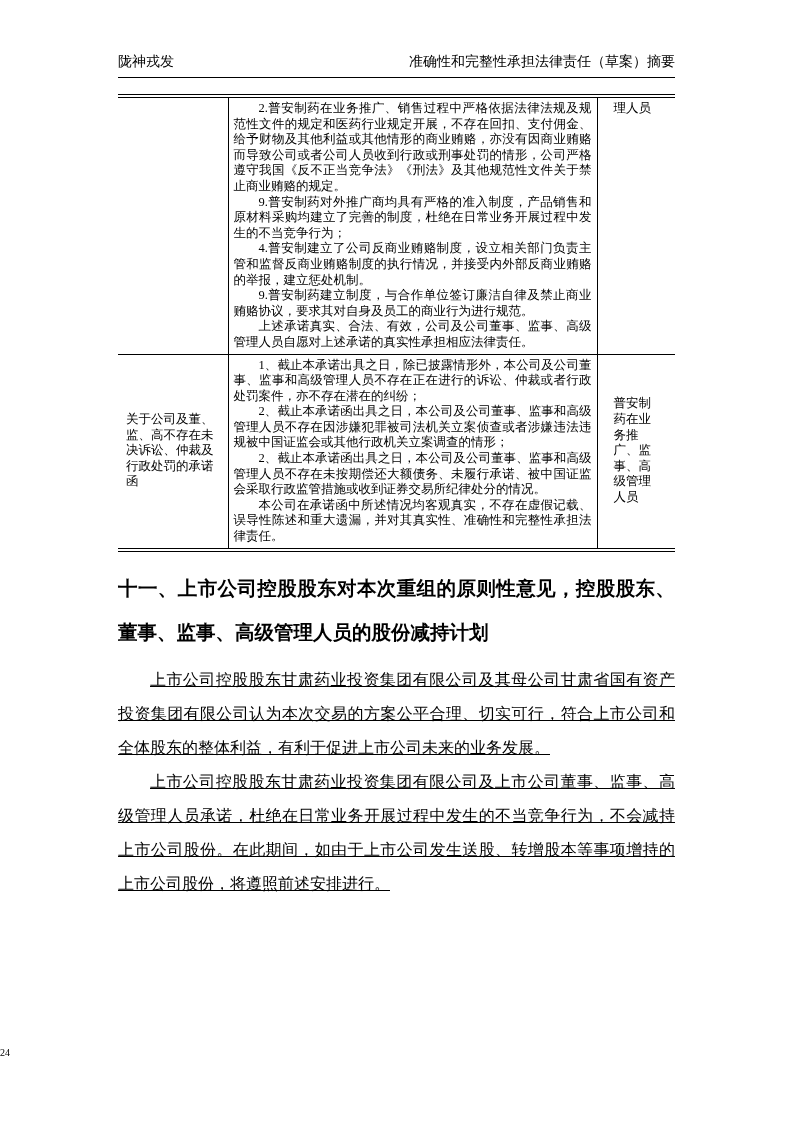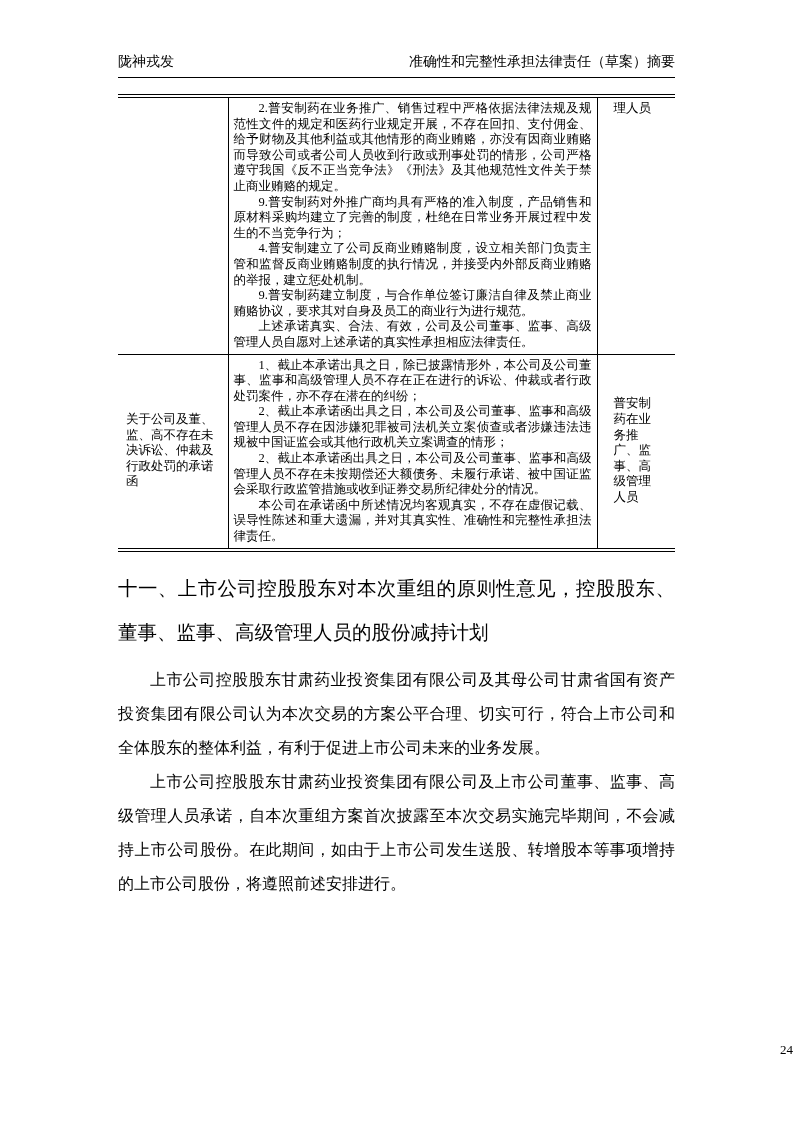--- a/index.html
+++ b/index.html
@@ -62,40 +62,41 @@
   }
   td.cell-party { padding: 3px 16px; }
   td.cell-party.v-top { vertical-align: top; }
   td.cell-party.v-mid { vertical-align: middle; }
 
   
   h2.section-heading {
     margin-top: 14px;
     margin-bottom: 9px;
     font-family: "Liberation Sans", "DejaVu Sans", sans-serif;
-    font-weight: 400;
+    font-weight: 700;
     font-size: 19.5px;
     line-height: 44px;
     text-align: justify;
   }
   .body-text p {
     font-size: 16px;
     line-height: 34px;
     text-indent: 2em;
     text-align: justify;
+    text-decoration: underline;
   }
 
   
   .doc-footer {
     position: absolute;
     left: 0;
     right: 0;
     bottom: 64px;
-    text-align: right;
-    font-size: 13px;
+    text-align: left;
+    font-size: 10px;
     font-family: Liberation Serif, serif;
   }
 </style>
 </head>
 <body>
 
 <div class="page">
   <div class="content">
 
     <div class="doc-header">
@@ -143,21 +144,21 @@
       </tbody>
     </table>
 
     <h2 class="section-heading">十一、上市公司控股股东对本次重组的原则性意见，控股股东、董事、监事、高级管理人员的股份减持计划</h2>
 
     <div class="body-text">
 
         <p>上市公司控股股东甘肃药业投资集团有限公司及其母公司甘肃省国有资产投资集团有限公司认为本次交易的方案公平合理、切实可行，符合上市公司和全体股东的整体利益，有利于促进上市公司未来的业务发展。</p>
 
 
-        <p>上市公司控股股东甘肃药业投资集团有限公司及上市公司董事、监事、高级管理人员承诺，自本次重组方案首次披露至本次交易实施完毕期间，不会减持上市公司股份。在此期间，如由于上市公司发生送股、转增股本等事项增持的上市公司股份，将遵照前述安排进行。</p>
+        <p>上市公司控股股东甘肃药业投资集团有限公司及上市公司董事、监事、高级管理人员承诺，杜绝在日常业务开展过程中发生的不当竞争行为，不会减持上市公司股份。在此期间，如由于上市公司发生送股、转增股本等事项增持的上市公司股份，将遵照前述安排进行。</p>
       </div>
 
   </div>
 
   <div class="doc-footer">
     <span>24</span>
   </div>
 </div>
 
 </body></html>

